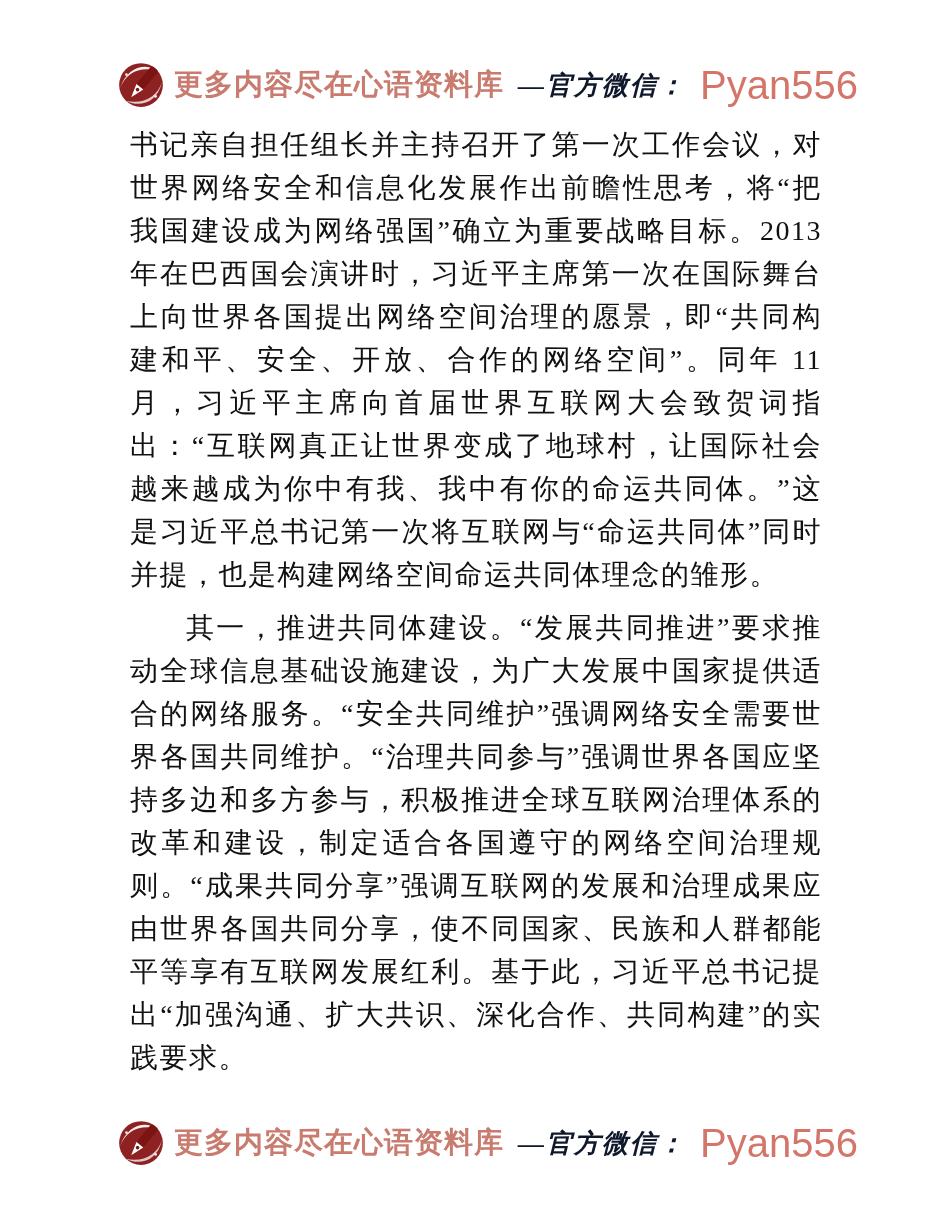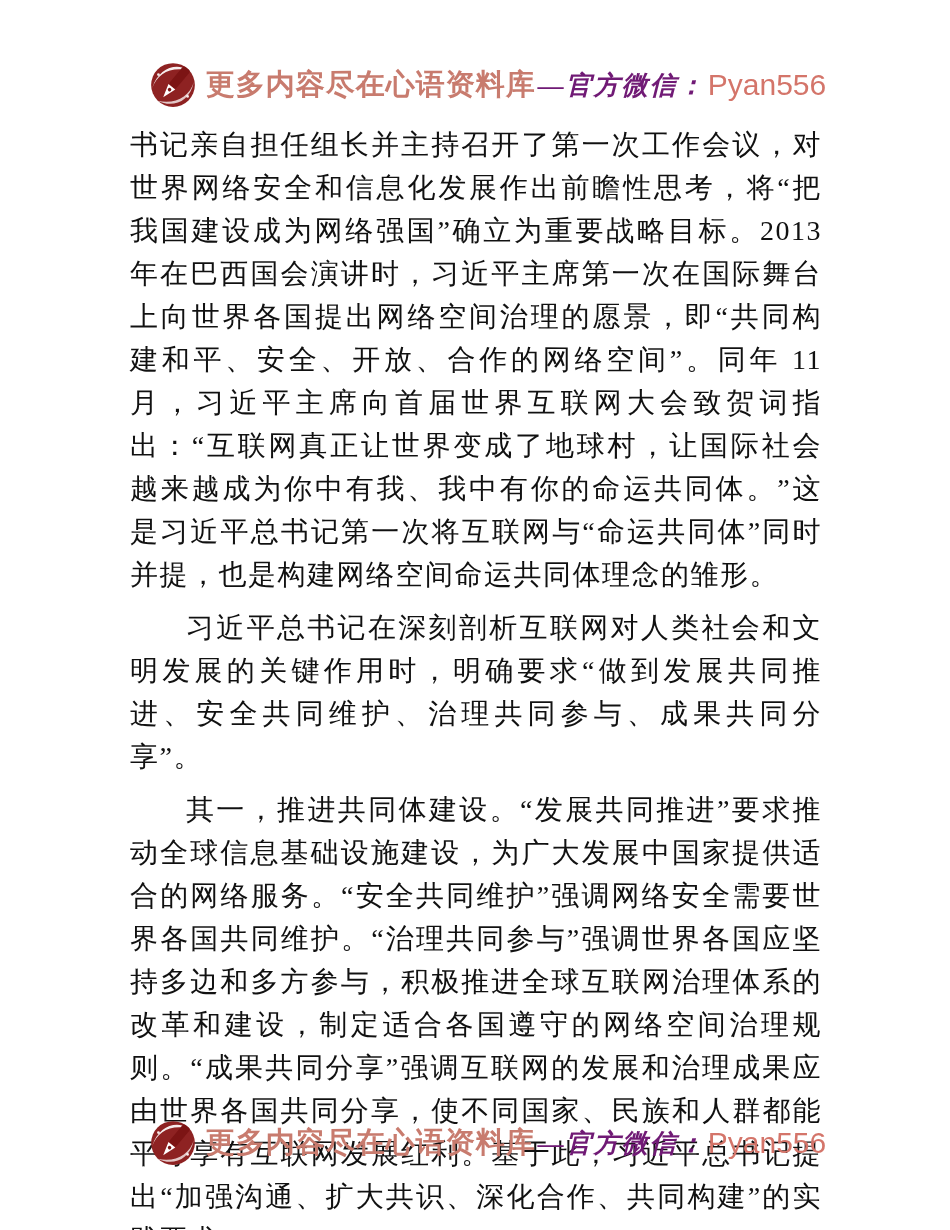--- a/index.html
+++ b/index.html
@@ -26,30 +26,30 @@
   .wm-footer { top: 1118px; }
   .logo { display: inline-block; margin-right: 8px; }
   .logo svg { width: 50px; height: 50px; display: block; }
   .wm-brand {
     color: #c87b6e;
     font-size: 29px;
     font-weight: bold;
     letter-spacing: 1px;
   }
   .wm-label {
-    color: #701a75;
+    color: #0f172a;
     font-size: 26px;
     font-weight: bold;
     font-style: italic;
     letter-spacing: 2px;
-    margin: 0 2px;
+    margin: 0 14px;
   }
   .wm-id {
     color: #d4756a;
-    font-size: 30px;
+    font-size: 40px;
     font-family: "Liberation Sans", sans-serif;
     font-weight: normal;
   }
   .body-text {
     position: absolute;
     top: 123px;
     left: 130px;
     width: 692px;
     color: #111111;
     font-size: 28px;
@@ -83,21 +83,20 @@
         </g>
       </svg>
     </span>
     <span class="wm-brand">更多内容尽在心语资料库</span>
     <span class="wm-label">—官方微信：</span>
     <span class="wm-id">Pyan556</span>
   </header>
 
   <main class="body-text">
     <p class="para">书记亲自担任组长并主持召开了第一次工作会议，对世界网络安全和信息化发展作出前瞻性思考，将“把我国建设成为网络强国”确立为重要战略目标。2013 年在巴西国会演讲时，习近平主席第一次在国际舞台上向世界各国提出网络空间治理的愿景，即“共同构建和平、安全、开放、合作的网络空间”。同年 11 月，习近平主席向首届世界互联网大会致贺词指出：“互联网真正让世界变成了地球村，让国际社会越来越成为你中有我、我中有你的命运共同体。”这是习近平总书记第一次将互联网与“命运共同体”同时并提，也是构建网络空间命运共同体理念的雏形。</p>
-    <p class="para indent">习近平总书记在深刻剖析互联网对人类社会和文明发展的关键作用时，明确要求“做到发展共同推进、安全共同维护、治理共同参与、成果共同分享”。</p>
     <p class="para indent">其一，推进共同体建设。“发展共同推进”要求推动全球信息基础设施建设，为广大发展中国家提供适合的网络服务。“安全共同维护”强调网络安全需要世界各国共同维护。“治理共同参与”强调世界各国应坚持多边和多方参与，积极推进全球互联网治理体系的改革和建设，制定适合各国遵守的网络空间治理规则。“成果共同分享”强调互联网的发展和治理成果应由世界各国共同分享，使不同国家、民族和人群都能平等享有互联网发展红利。基于此，习近平总书记提出“加强沟通、扩大共识、深化合作、共同构建”的实践要求。</p>
   </main>
 
   <footer class="watermark wm-footer">
     <span class="logo">
       <svg viewBox="0 0 48 48" xmlns="http://www.w3.org/2000/svg" aria-hidden="true">
         <circle cx="24" cy="24" r="21" fill="#8e2222"></circle>
         <path d="M4 27 C 9 13, 22 6, 39 10 C 27 2, 10 8, 4 27 Z" fill="#ffffff" opacity="0.92"></path>
         <path d="M44 21 C 40 35, 26 43, 9 39 C 23 46, 40 41, 44 21 Z" fill="#ffffff" opacity="0.75"></path>
         <circle cx="10" cy="14" r="1.3" fill="#ffffff" opacity="0.9"></circle>

